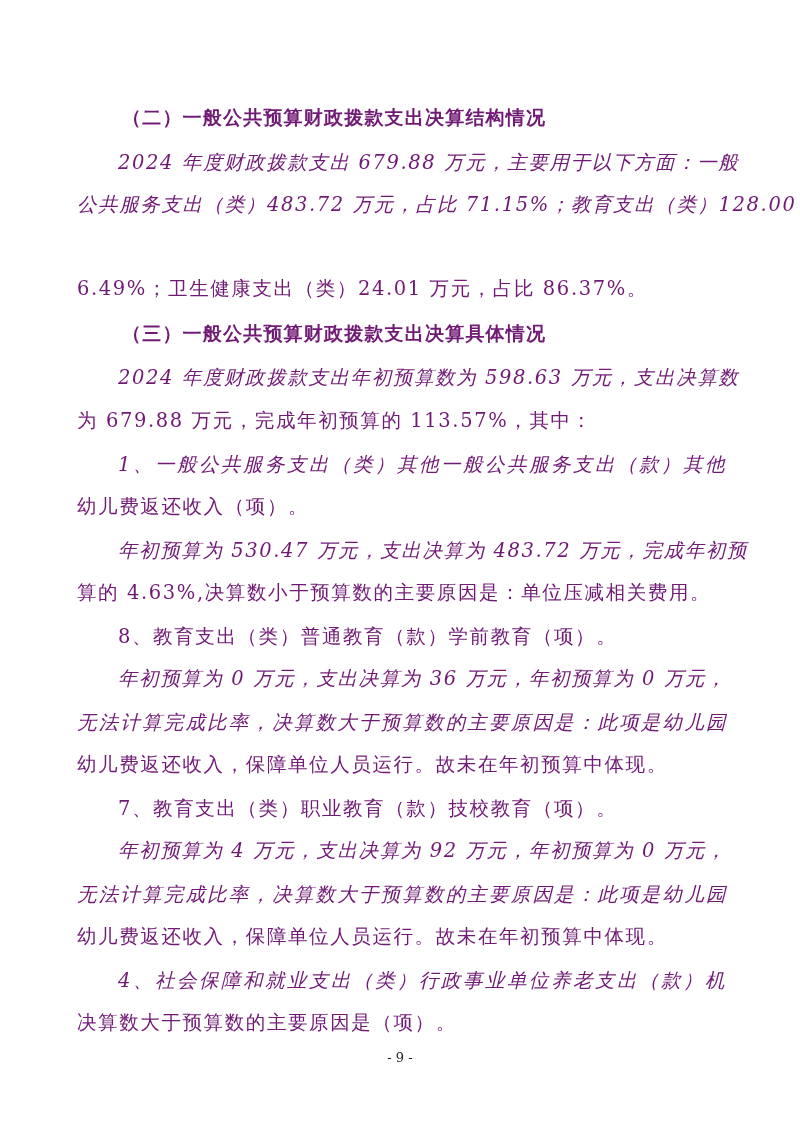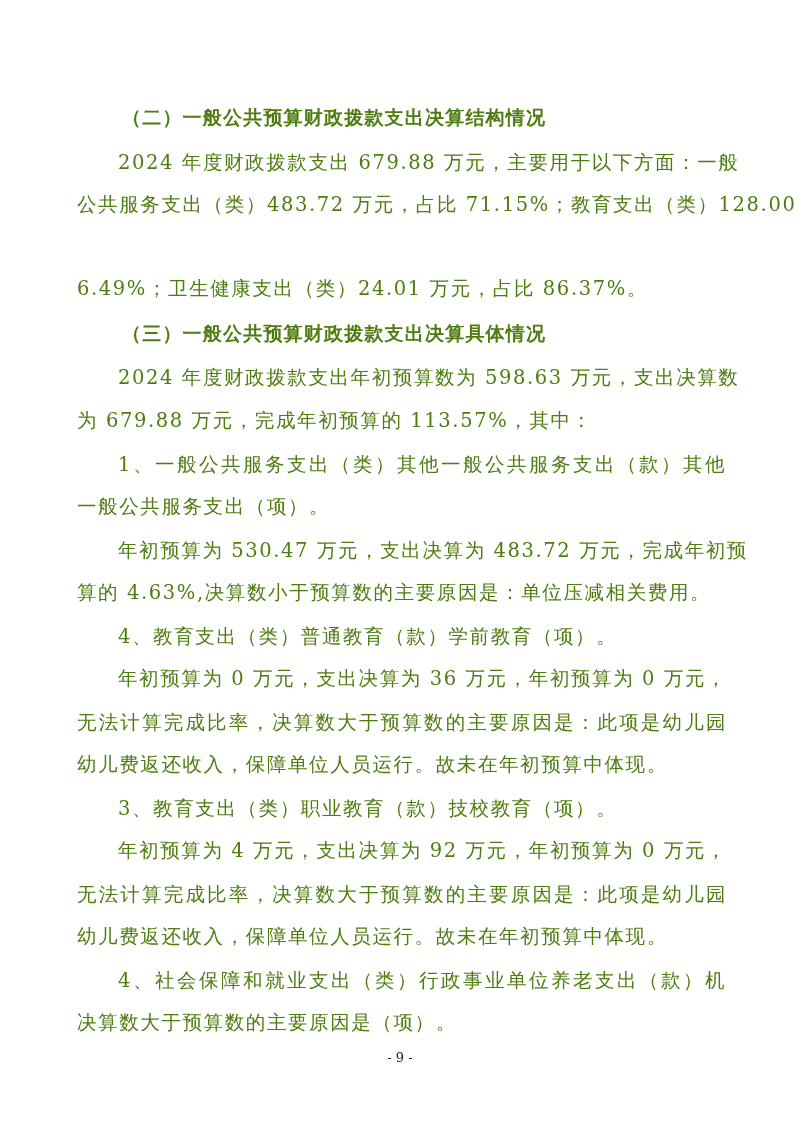--- a/index.html
+++ b/index.html
@@ -5,33 +5,33 @@
   html, body { margin: 0; padding: 0; background: #ffffff; }
   body { width: 800px; height: 1131px; position: relative; overflow: hidden; }
   .page { position: absolute; left: 0; top: 0; width: 800px; height: 1131px; background: #fff; }
   .line {
     position: absolute;
     left: 77px;
     width: 650px;
     font-family: "DejaVu Serif", "Liberation Serif", serif;
     font-size: 19.5px;
     line-height: 26px;
-    color: #4d7c0f;
+    color: #701a75;
     white-space: nowrap;
     letter-spacing: 1.6px;
   }
   .indent { left: 118px; }
   .heading {
     font-family: "DejaVu Sans", "Liberation Sans", sans-serif;
     font-weight: bold;
     font-size: 19px;
     left: 122px;
     letter-spacing: 1.2px;
   }
-  .justify { text-align: justify; text-align-last: justify; }
+  .justify { text-align: justify; text-align-last: justify; font-style: italic; }
   .pagenum {
     position: absolute;
     top: 1050px;
     left: 0; width: 800px;
     text-align: center;
     font-family: "DejaVu Serif", "Liberation Serif", serif;
     font-size: 13px;
     color: #222;
   }
 </style>
@@ -43,30 +43,30 @@
   <div class="line heading" style="top:104px">（二）一般公共预算财政拨款支出决算结构情况</div>
   <div class="line indent justify" style="top:150px;width:608px">2024 年度财政拨款支出 679.88 万元，主要用于以下方面：一般</div>
   <div class="line justify" style="top:192px">公共服务支出（类）483.72 万元，占比 71.15%；教育支出（类）128.00</div>
   <div class="line" style="top:276px">6.49%；卫生健康支出（类）24.01 万元，占比 86.37%。</div>
 
   <div class="line heading" style="top:320px">（三）一般公共预算财政拨款支出决算具体情况</div>
   <div class="line indent justify" style="top:365px;width:608px">2024 年度财政拨款支出年初预算数为 598.63 万元，支出决算数</div>
   <div class="line" style="top:408px">为 679.88 万元，完成年初预算的 113.57%，其中：</div>
 
   <div class="line indent justify" style="top:452px;width:608px">1、一般公共服务支出（类）其他一般公共服务支出（款）其他</div>
-  <div class="line" style="top:494px">一般公共服务支出（项）。</div>
+  <div class="line" style="top:494px">幼儿费返还收入（项）。</div>
   <div class="line indent justify" style="top:538px;width:608px">年初预算为 530.47 万元，支出决算为 483.72 万元，完成年初预</div>
   <div class="line" style="top:580px">算的 4.63%,决算数小于预算数的主要原因是：单位压减相关费用。</div>
 
-  <div class="line indent" style="top:624px">4、教育支出（类）普通教育（款）学前教育（项）。</div>
+  <div class="line indent" style="top:624px">8、教育支出（类）普通教育（款）学前教育（项）。</div>
   <div class="line indent justify" style="top:666px;width:608px">年初预算为 0 万元，支出决算为 36 万元，年初预算为 0 万元，</div>
   <div class="line justify" style="top:710px">无法计算完成比率，决算数大于预算数的主要原因是：此项是幼儿园</div>
   <div class="line" style="top:752px">幼儿费返还收入，保障单位人员运行。故未在年初预算中体现。</div>
 
-  <div class="line indent" style="top:796px">3、教育支出（类）职业教育（款）技校教育（项）。</div>
+  <div class="line indent" style="top:796px">7、教育支出（类）职业教育（款）技校教育（项）。</div>
   <div class="line indent justify" style="top:838px;width:608px">年初预算为 4 万元，支出决算为 92 万元，年初预算为 0 万元，</div>
   <div class="line justify" style="top:882px">无法计算完成比率，决算数大于预算数的主要原因是：此项是幼儿园</div>
   <div class="line" style="top:924px">幼儿费返还收入，保障单位人员运行。故未在年初预算中体现。</div>
 
   <div class="line indent justify" style="top:968px;width:608px">4、社会保障和就业支出（类）行政事业单位养老支出（款）机</div>
   <div class="line" style="top:1010px">决算数大于预算数的主要原因是（项）。</div>
 
   <div class="pagenum">- 9 -</div>
 </div>
 

